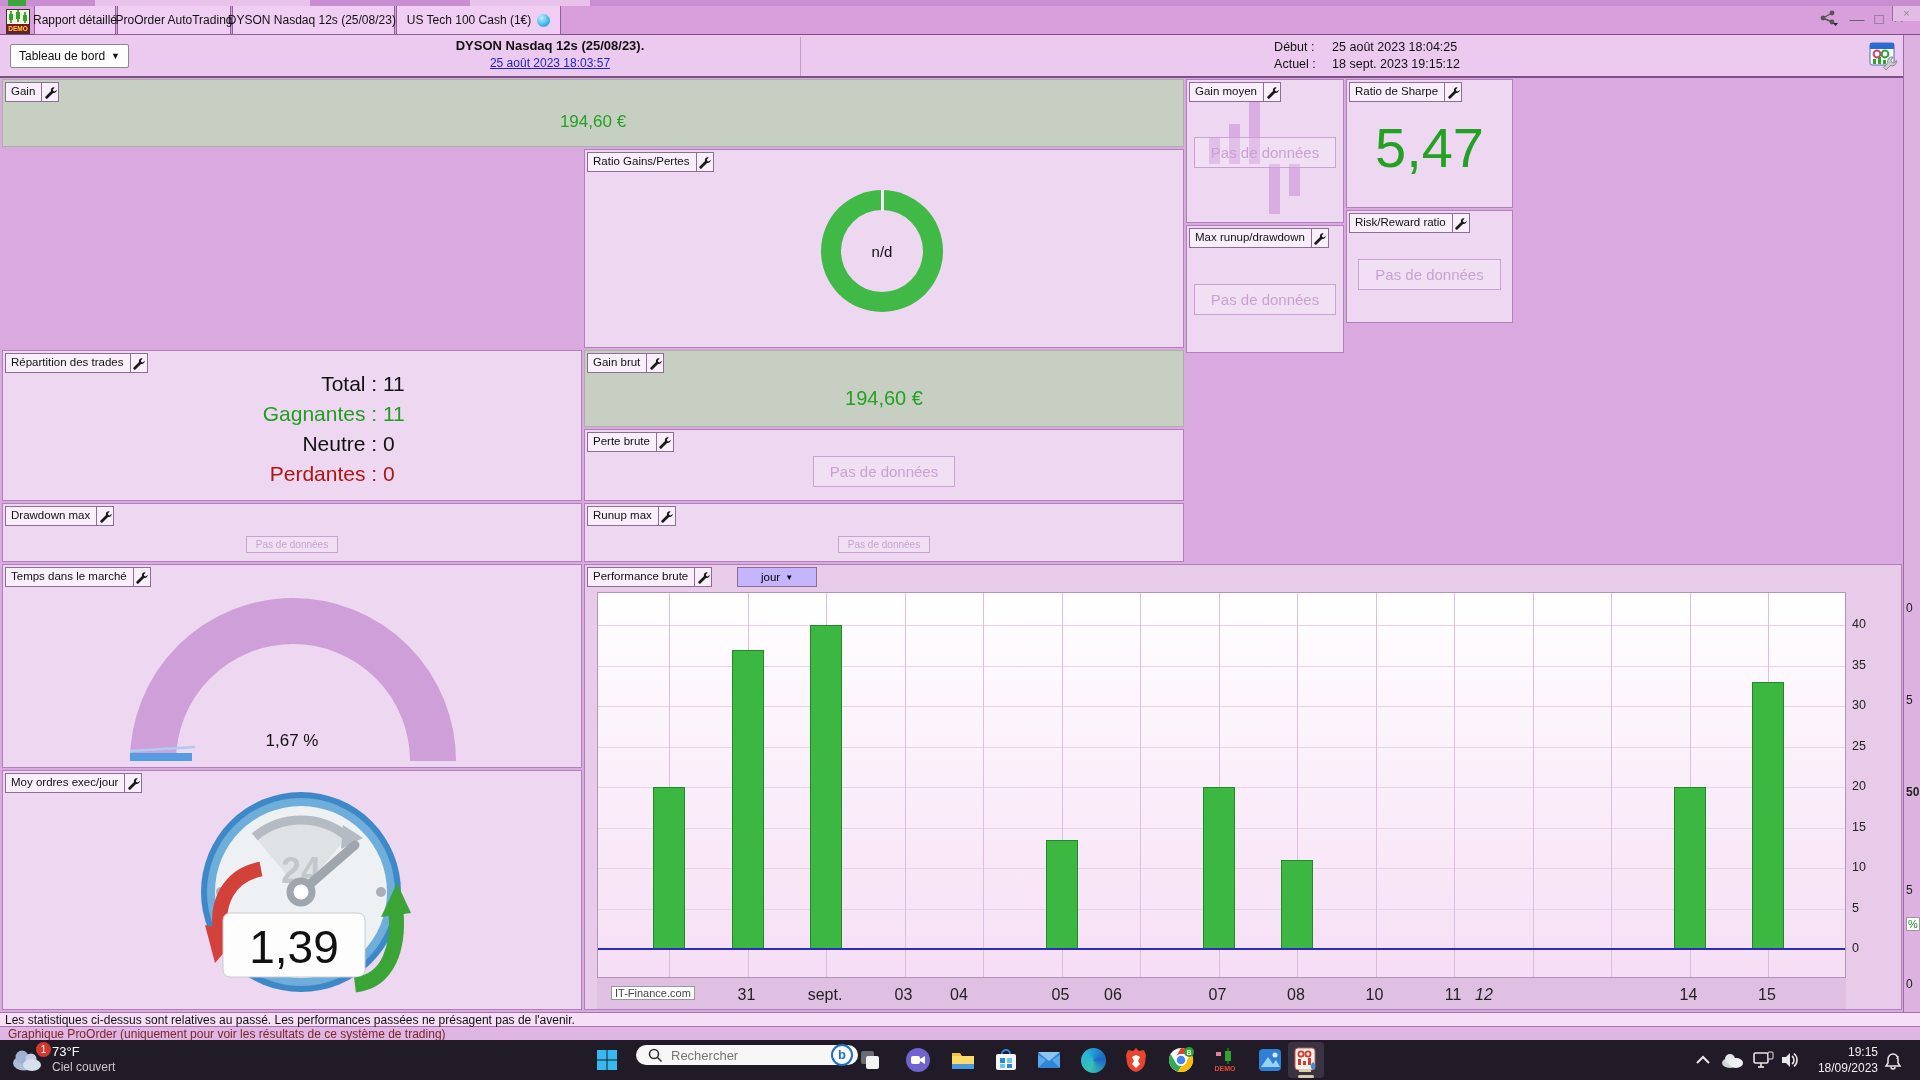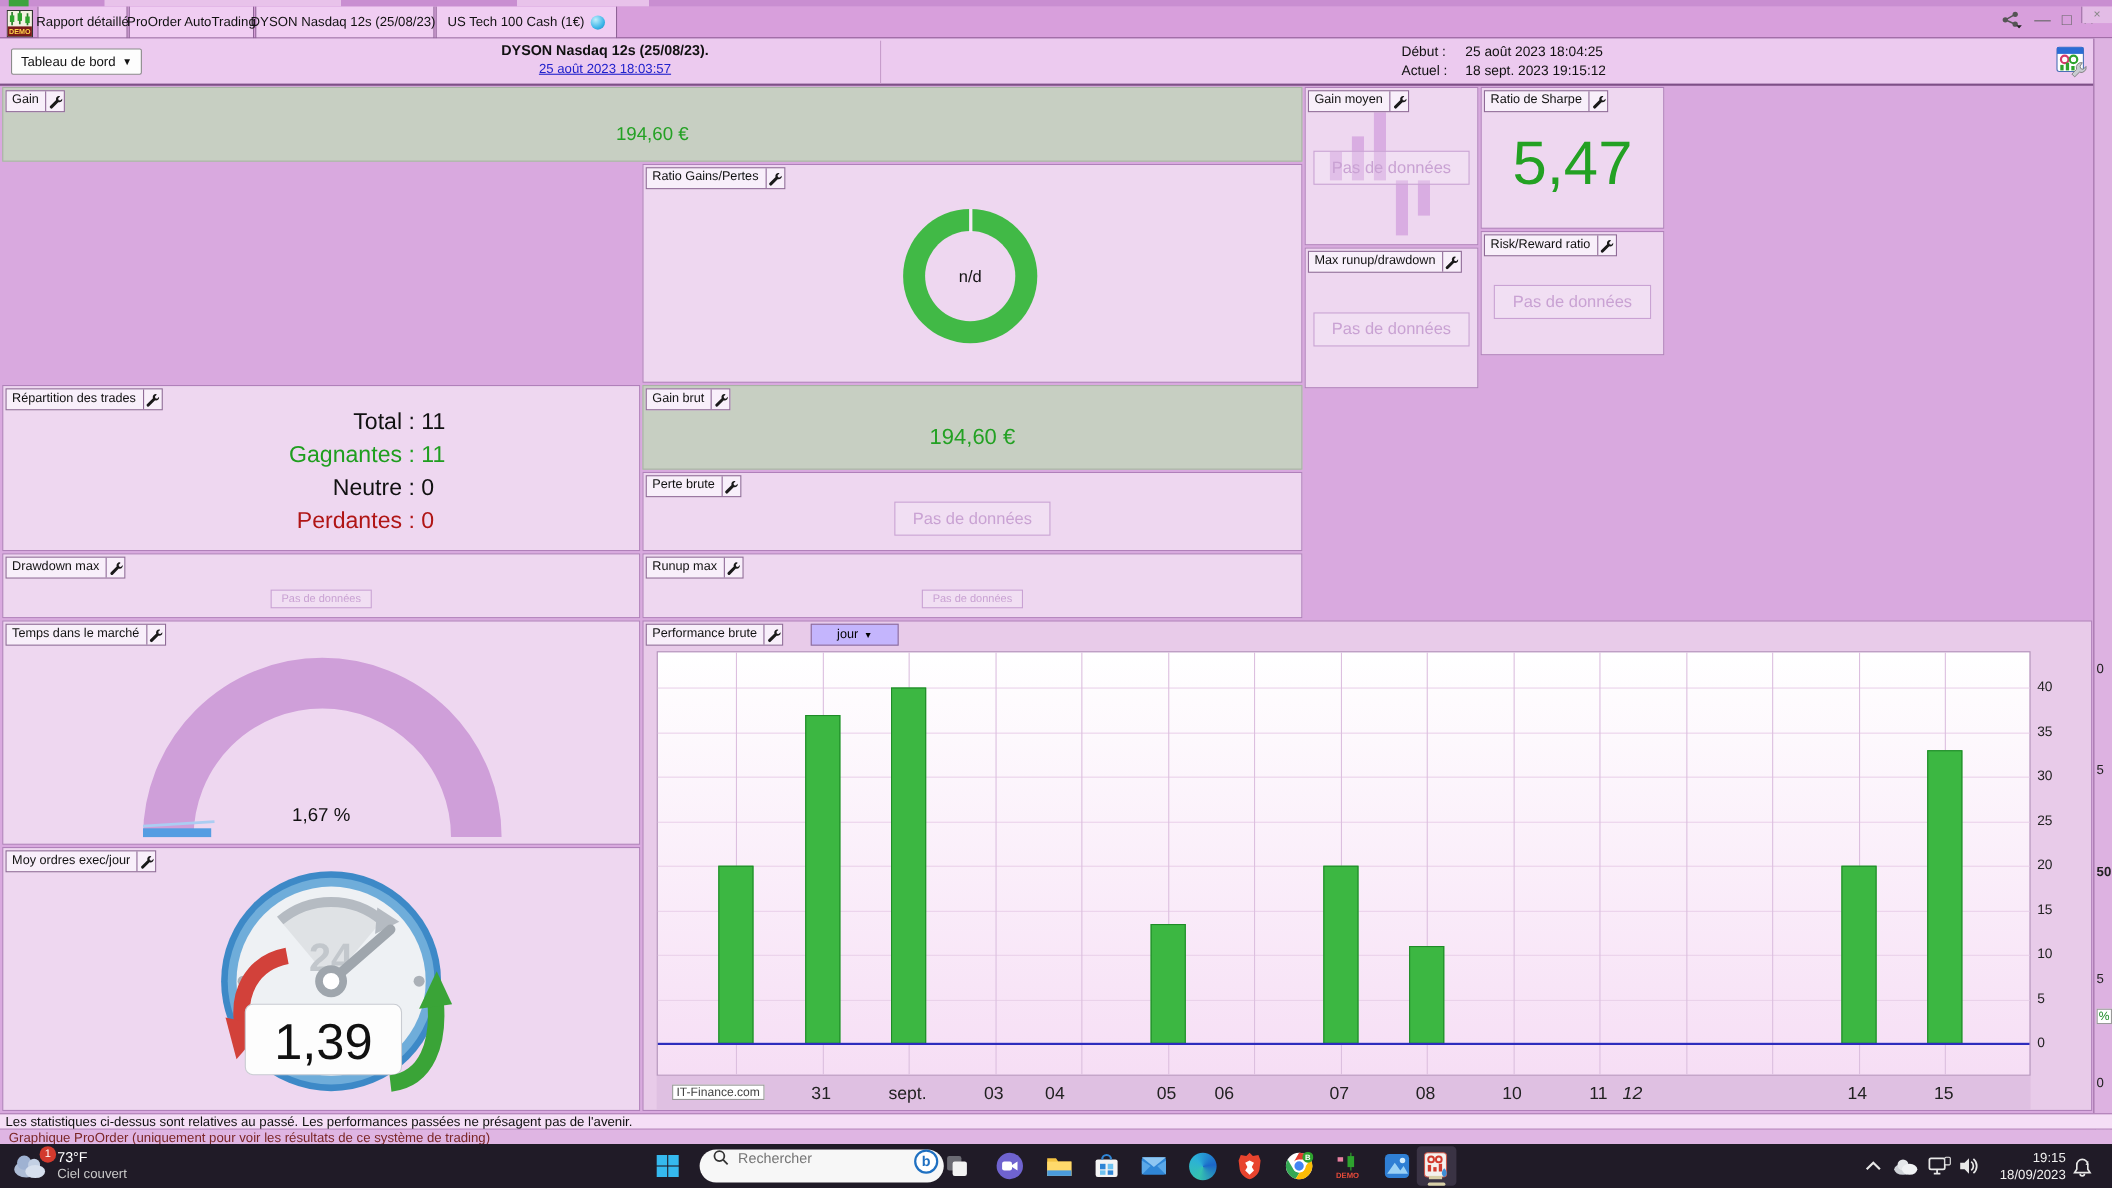--- a/index.html
+++ b/index.html
@@ -71,21 +71,21 @@
   
   #footer1{position:absolute;left:0;top:1012px;width:1920px;height:15px;background:#f5def6;border-top:1px solid #a874b0;border-bottom:1px solid #a874b0;font-size:12px;color:#111;padding:0 5px;line-height:14px}
   #footer2{position:absolute;left:0;top:1027px;width:1920px;height:13px;background:#dfb5e3;font-size:12px;color:#7a2626;padding:0 8px;line-height:15px;overflow:hidden}
 
   
   #taskbar{position:absolute;left:0;top:1040px;width:1920px;height:40px;background:#201b27;color:#eee}
   #weather{position:absolute;left:10px;top:3px;display:flex;gap:8px;align-items:center}
   #wtxt .l1{font-size:13px;color:#fff;line-height:17px}
   #wtxt .l2{font-size:12px;color:#c9c9c9;line-height:15px}
   #wbadge{position:absolute;left:26px;top:-2px;width:15px;height:15px;border-radius:50%;background:#d23a2e;color:#fff;font-size:10px;text-align:center;line-height:15px;z-index:2}
-  #searchpill{position:absolute;left:636px;top:5px;width:222px;height:30px;border-radius:15px;background:#f7f7f7;display:flex;align-items:flex-start;padding:0 5px 0 12px;gap:8px}
+  #searchpill{position:absolute;left:636px;top:5px;width:222px;height:20px;border-radius:15px;background:#f7f7f7;display:flex;align-items:center;padding:0 5px 0 12px;gap:8px}
   #searchpill input{border:none;outline:none;background:transparent;font-size:13px;color:#444;flex:1;min-width:0}
   #bing{width:22px;height:22px;border-radius:50%;border:2px solid #1f70c1;color:#1f70c1;background:#fff;font-size:13px;font-weight:bold;text-align:center;line-height:18px}
   .ticon{position:absolute;top:6px;width:28px;height:28px;display:flex;align-items:center;justify-content:center}
   #activetile{position:absolute;left:1288px;top:2px;width:36px;height:36px;background:#3a3344;border-radius:4px}
   #activebar{position:absolute;left:1298px;top:35px;width:16px;height:3px;border-radius:2px;background:#d8cfa8}
   #clockblk{position:absolute;right:42px;top:4px;text-align:right;font-size:12px;line-height:16px;color:#f0f0f0}
   .trayicon{position:absolute;top:11px}
 </style>
 </head>
 <body>

